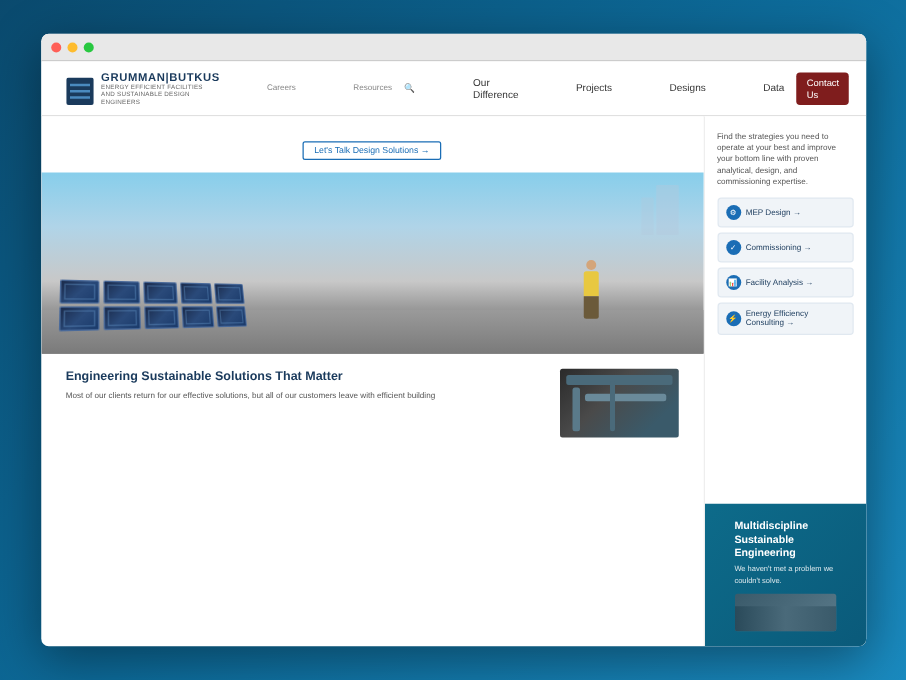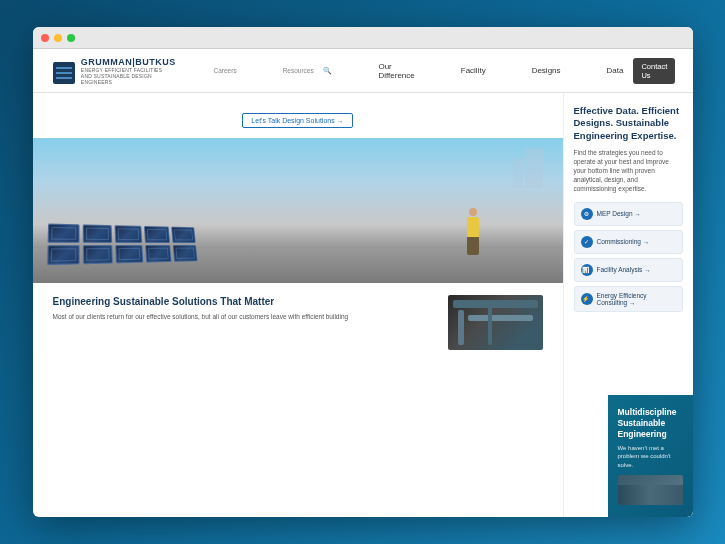--- a/index.html
+++ b/index.html
@@ -90,21 +90,21 @@
       align-items: center;
       gap: 10px;
     }
     .nav-link {
       font-size: 8px;
       color: #333;
       cursor: pointer;
       margin-left: 36px;
     }
     .nav-contact-btn {
-      background: #404040;
+      background: #7f1d1d;
       color: #fff;
       font-size: 7.5px;
       padding: 4px 8px;
       border-radius: 3px;
       cursor: pointer;
     }
     
     .main-content {
       flex: 1;
       display: flex;
@@ -295,23 +295,22 @@
       flex-shrink: 0;
     }
     .service-label {
       font-size: 6.5px;
       color: #1a3a5c;
       flex: 1;
     }
     
     .sidebar-bottom {
       background: linear-gradient(135deg, #0d6b8a 0%, #0a5a7a 100%);
-      padding: 12px 10px;
+      padding: 12px 24px;
       min-height: 80px;
-      margin-left: 44px;
     }
     .sidebar-bottom-title {
       font-size: 8.5px;
       font-weight: bold;
       color: #fff;
       line-height: 1.3;
       margin-bottom: 4px;
     }
     .sidebar-bottom-text {
       font-size: 6px;
@@ -357,21 +356,21 @@
           <span class="logo-subtitle">ENERGY EFFICIENT FACILITIES<br>AND SUSTAINABLE DESIGN ENGINEERS</span>
         </div>
       </div>
 
       <div class="nav-links">
 
         <span class="nav-link" style="font-size:6.5px;color:#888;">Careers</span>
         <span class="nav-link" style="font-size:6.5px;color:#888;">Resources</span>
         <span style="font-size:7px;color:#888;">🔍</span>
         <span class="nav-link">Our Difference</span>
-        <span class="nav-link">Facility</span>
+        <span class="nav-link">Projects</span>
         <span class="nav-link">Designs</span>
         <span class="nav-link">Data</span>
         <div class="nav-contact-btn">Contact Us</div>
       </div>
     </div>
 
     <div class="main-content">
 
       <div class="left-main">
 
@@ -430,21 +429,20 @@
             <div class="pipe-detail" style="top:20px;left:20px;width:65px;height:6px;background:#6a8a9a;"></div>
             <div class="pipe-detail" style="top:10px;left:40px;width:4px;height:40px;background:#4a6a7a;"></div>
           </div>
         </div>
 
       </div>
 
       <div class="right-sidebar">
 
         <div class="sidebar-top">
-          <div class="sidebar-heading">Effective Data. Efficient Designs. Sustainable Engineering Expertise.</div>
           <div class="sidebar-desc">Find the strategies you need to operate at your best and improve your bottom line with proven analytical, design, and commissioning expertise.</div>
 
           <div class="service-btn">
             <div class="service-icon">⚙</div>
             <span class="service-label">MEP Design →</span>
           </div>
           <div class="service-btn">
             <div class="service-icon">✓</div>
             <span class="service-label">Commissioning →</span>
           </div>

